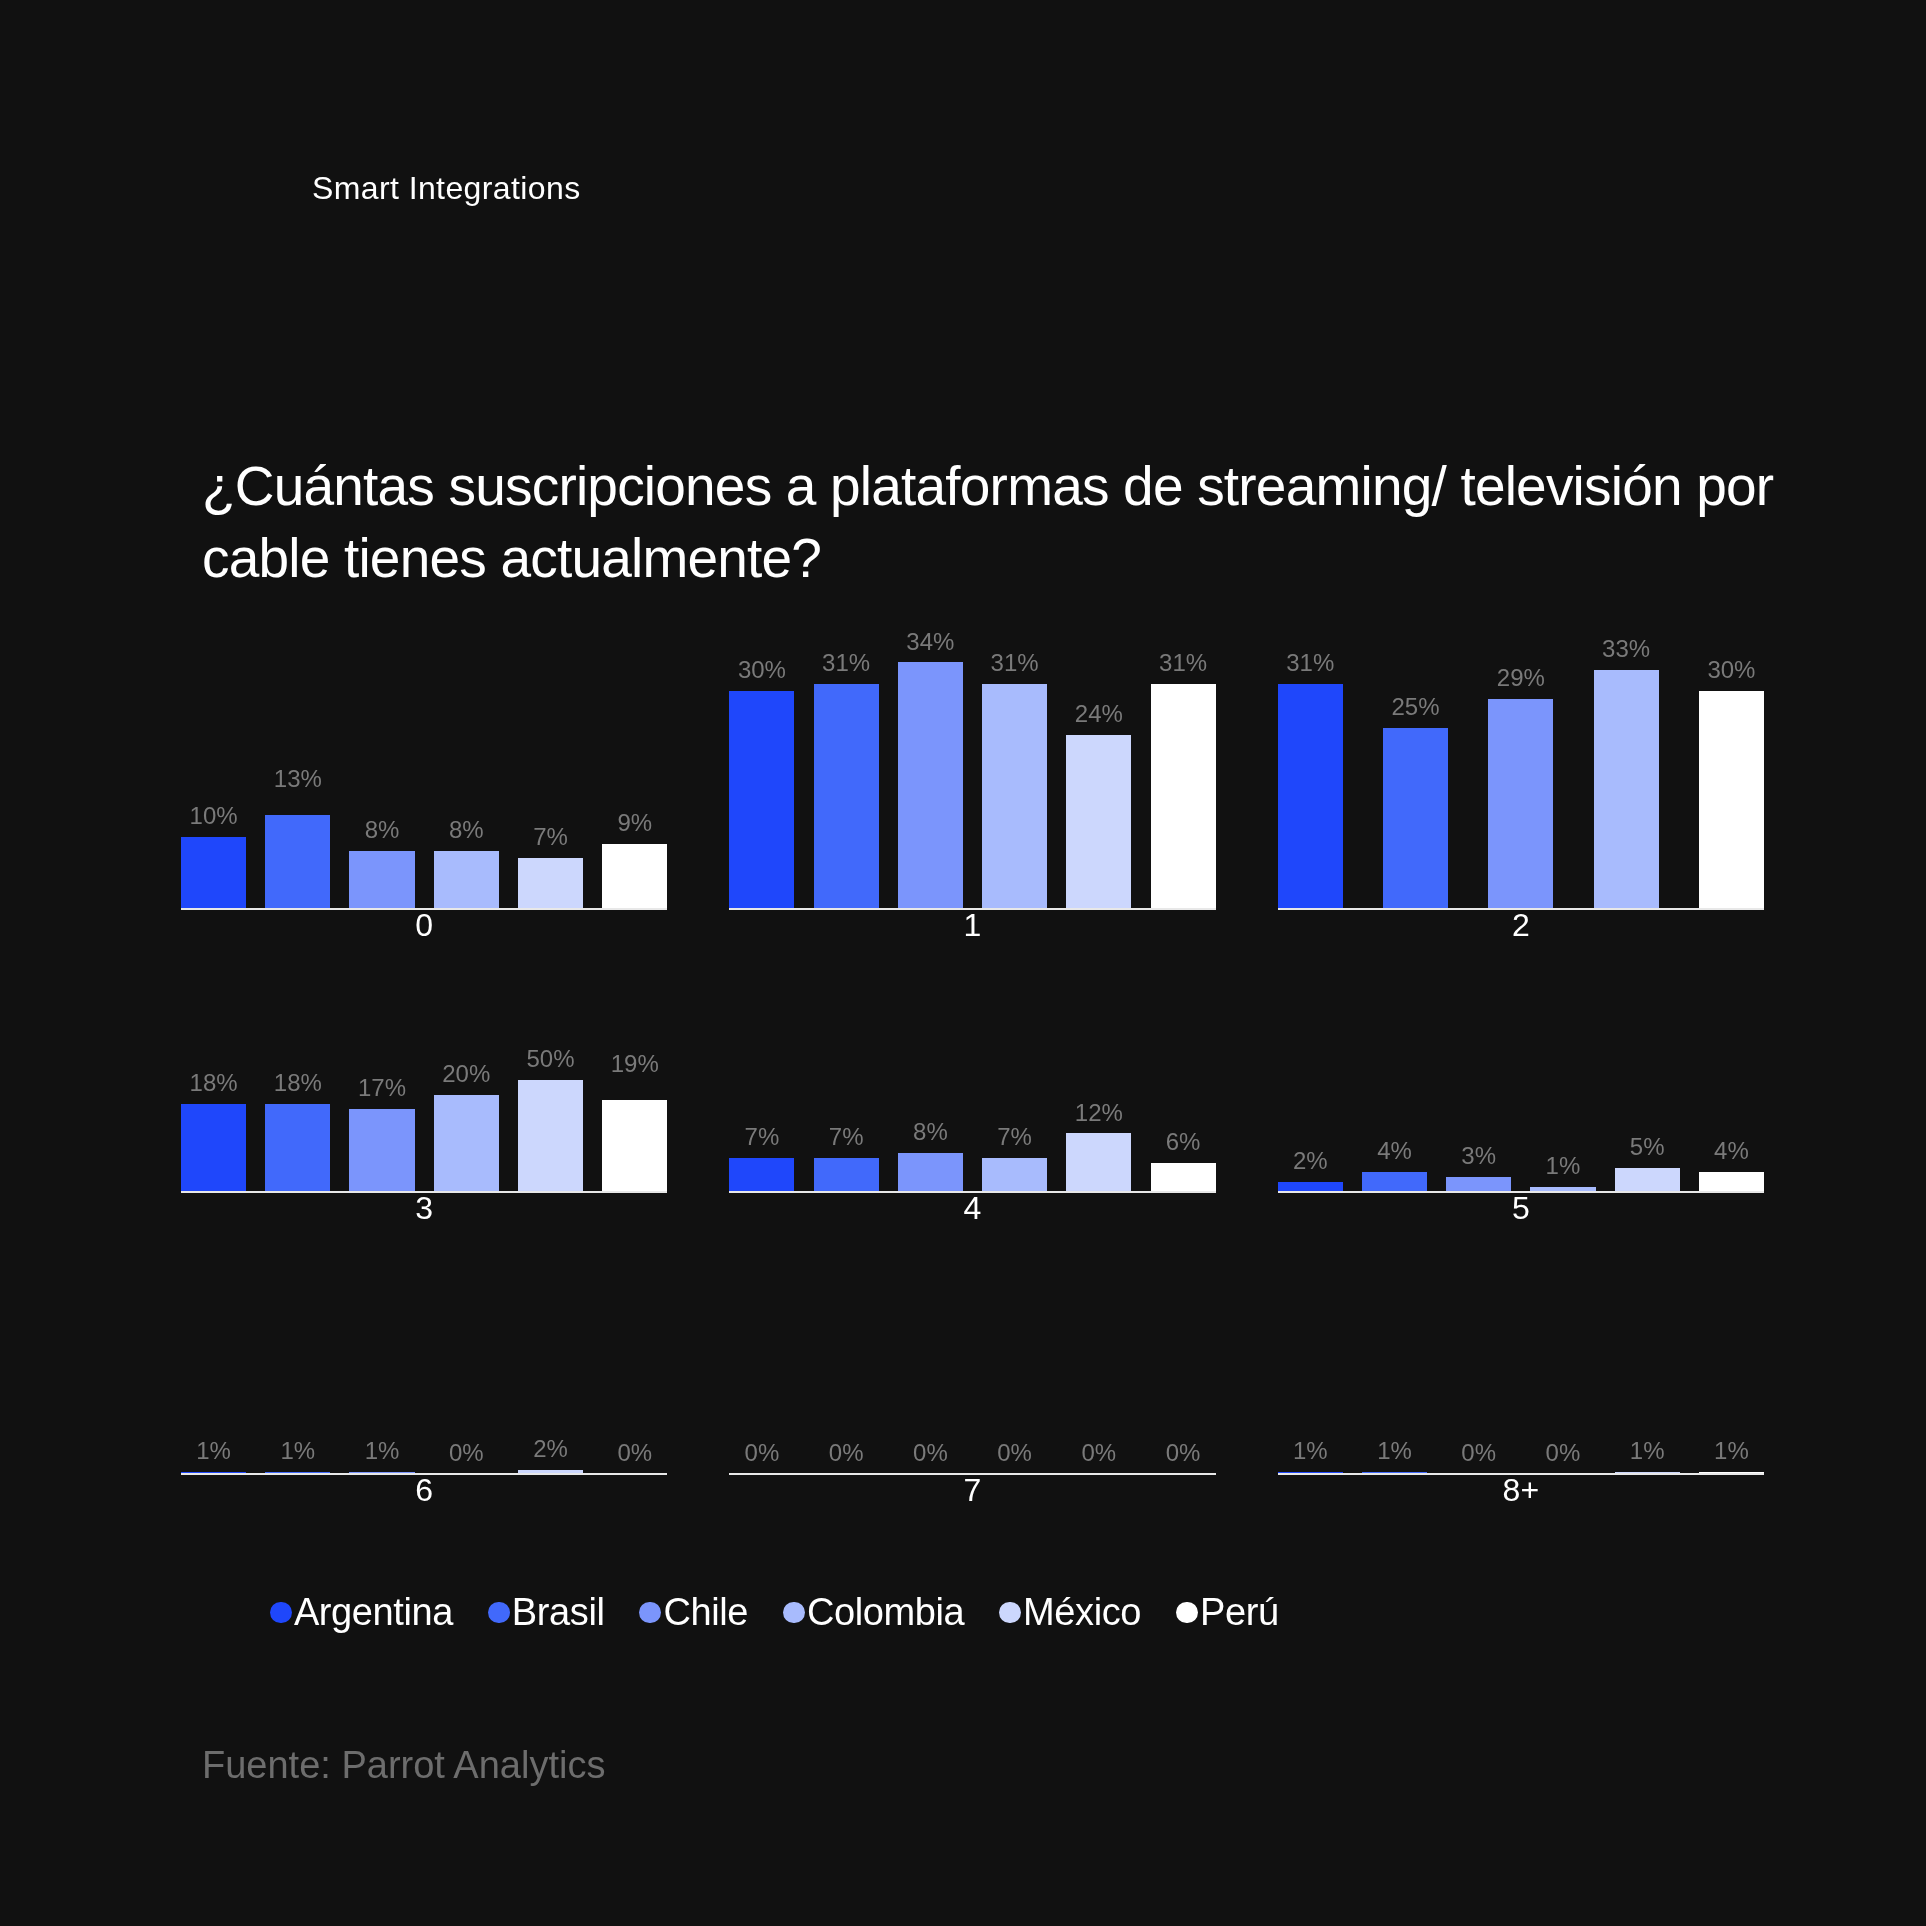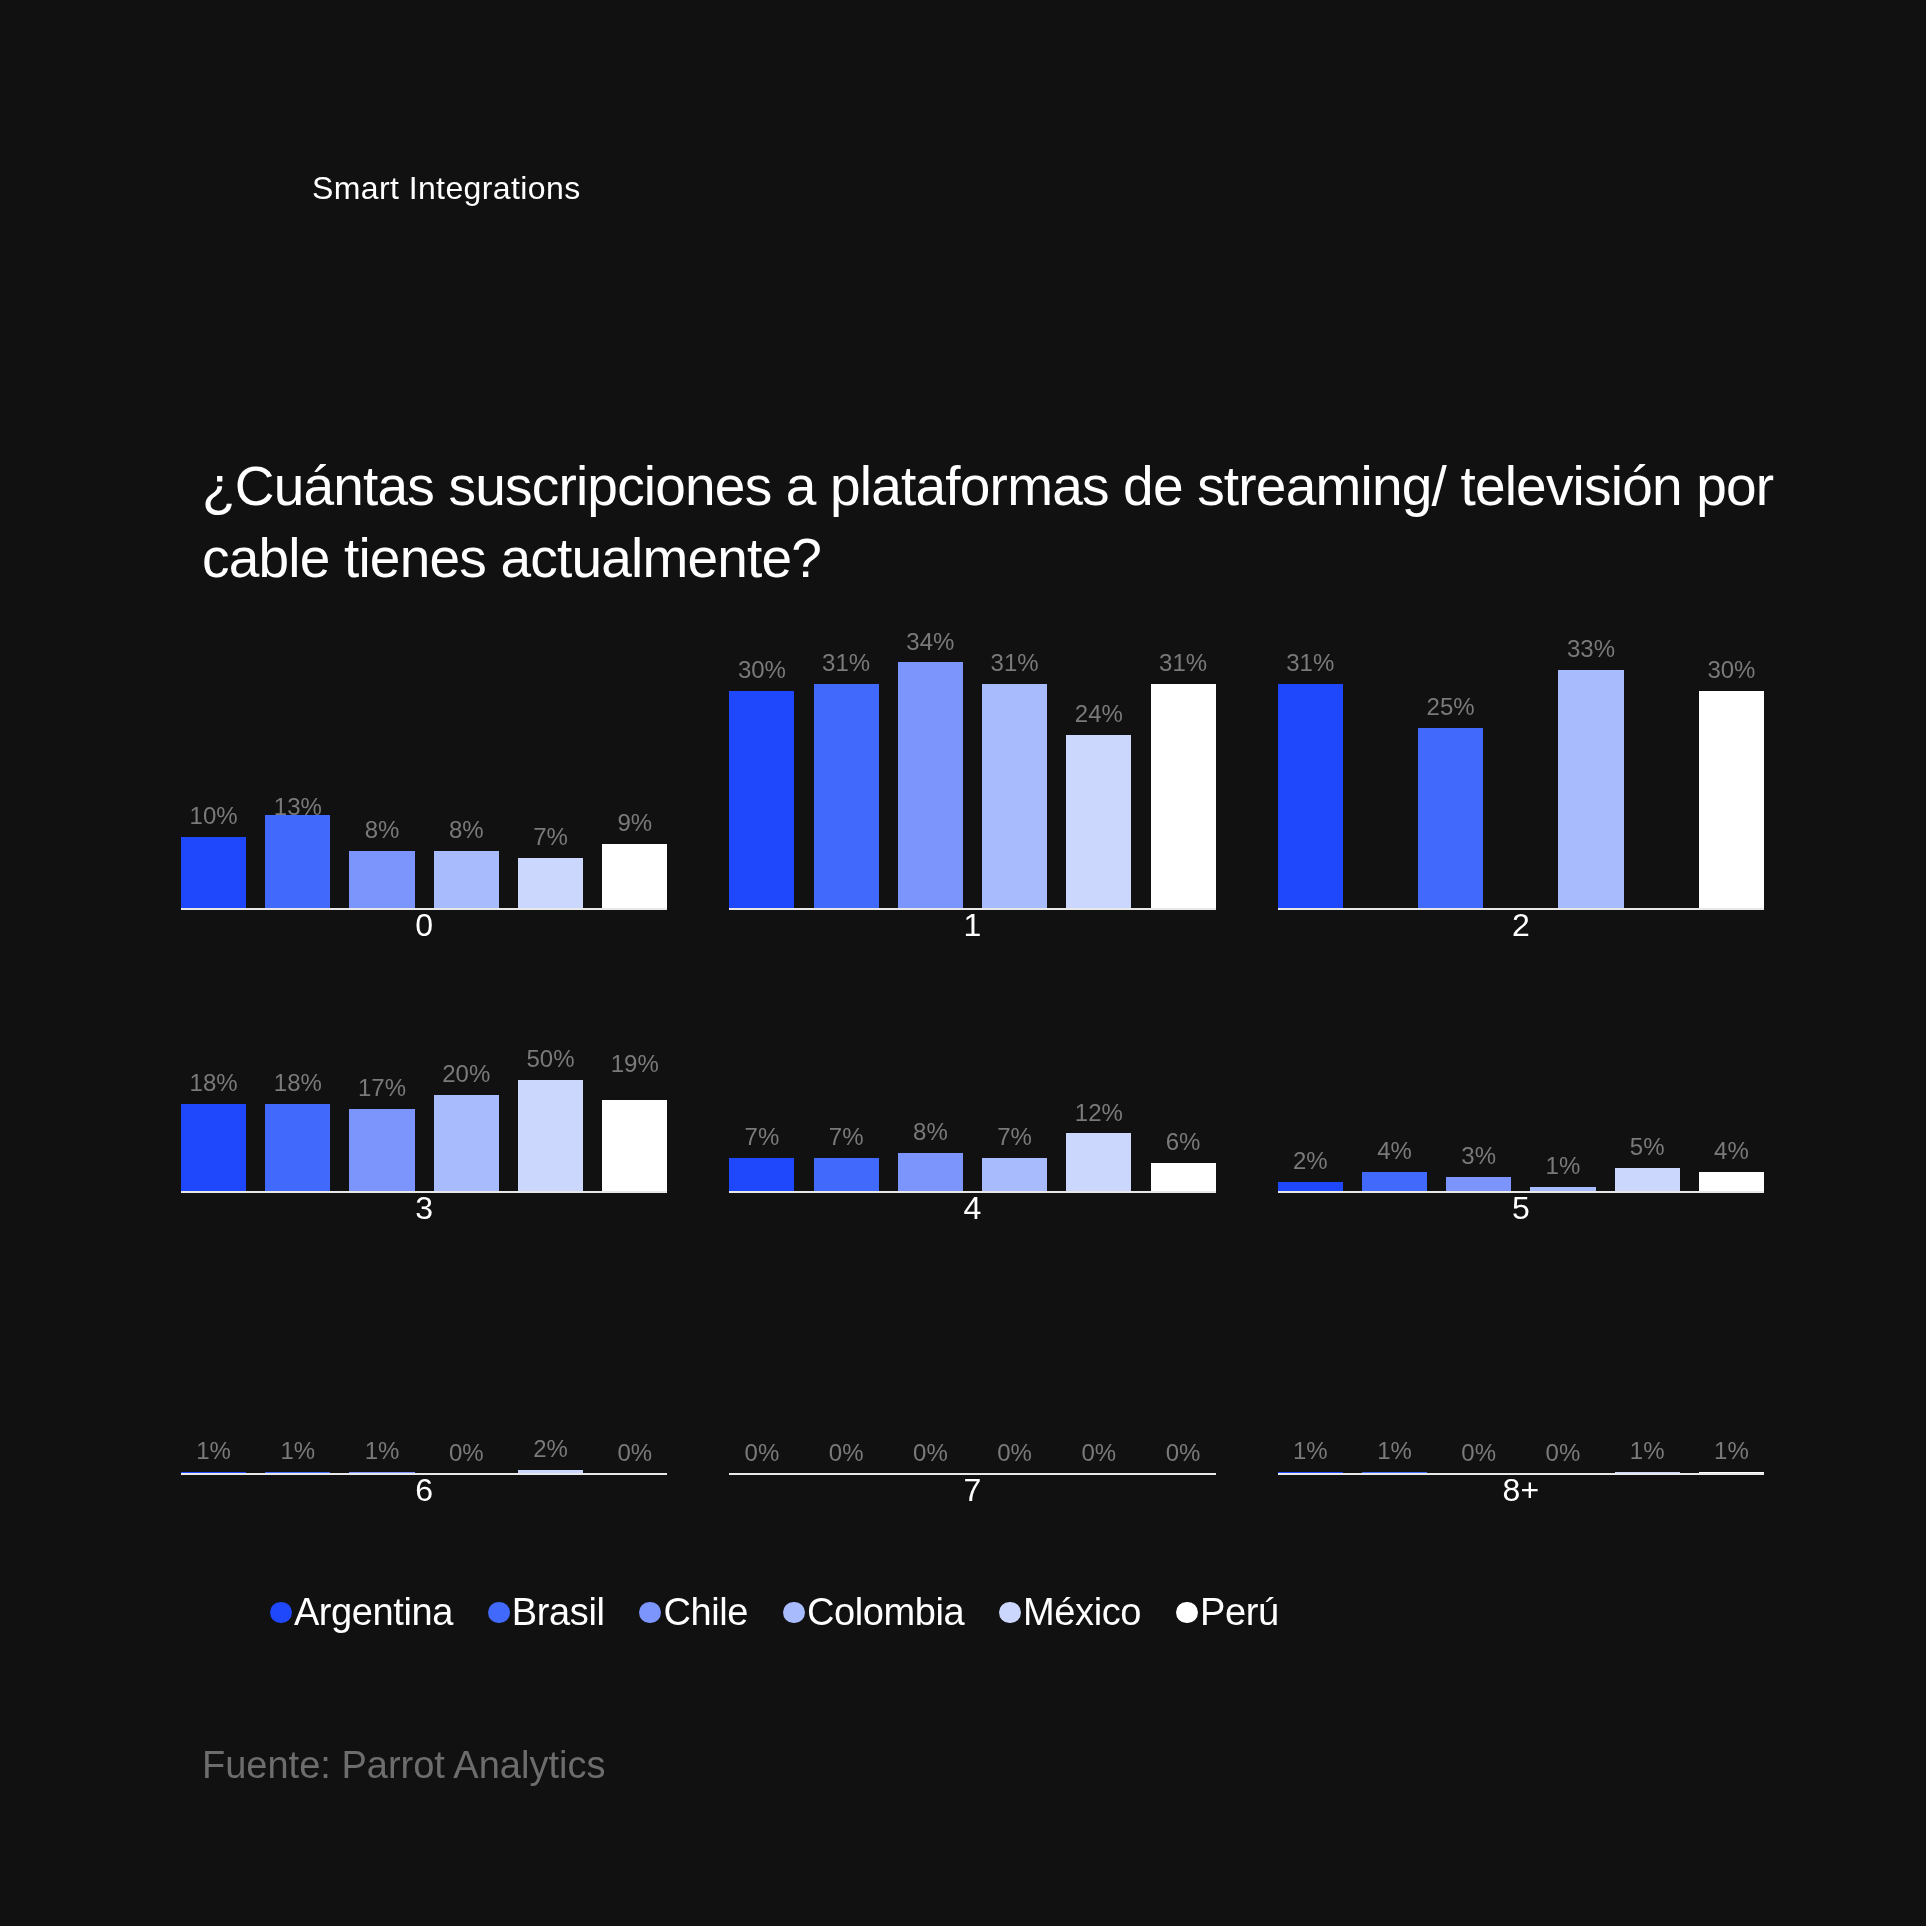--- a/index.html
+++ b/index.html
@@ -105,21 +105,21 @@
   <div class="title">¿Cuántas suscripciones a plataformas de streaming/ televisión por cable tienes actualmente?</div>
 
   <div class="grid" id="chart-grid">
       <div class="panel">
         <div class="plot">
           <div class="barwrap">
             <div class="bar-label" style="bottom: 79px;">10%</div>
             <div class="bar" title="Argentina 10%" style="height: 72px; background: rgb(31, 71, 251);"></div>
           </div>
           <div class="barwrap">
-            <div class="bar-label" style="bottom: 88px;">13%</div>
+            <div class="bar-label" style="bottom: 116px;">13%</div>
             <div class="bar" title="Brasil 13%" style="height: 94px; background: rgb(65, 105, 251);"></div>
           </div>
           <div class="barwrap">
             <div class="bar-label" style="bottom: 65px;">8%</div>
             <div class="bar" title="Chile 8%" style="height: 58px; background: rgb(123, 149, 252);"></div>
           </div>
           <div class="barwrap">
             <div class="bar-label" style="bottom: 65px;">8%</div>
             <div class="bar" title="Colombia 8%" style="height: 58px; background: rgb(168, 187, 253);"></div>
           </div>
@@ -169,20 +169,24 @@
         <div class="plot">
           <div class="barwrap">
             <div class="bar-label" style="bottom: 232px;">31%</div>
             <div class="bar" title="Argentina 31%" style="height: 225px; background: rgb(31, 71, 251);"></div>
           </div>
           <div class="barwrap">
             <div class="bar-label" style="bottom: 188px;">25%</div>
             <div class="bar" title="Brasil 25%" style="height: 181px; background: rgb(65, 105, 251);"></div>
           </div>
           <div class="barwrap">
+            <div class="bar-label" style="bottom: 217px;">29%</div>
+            <div class="bar" title="Chile 29%" style="height: 210px; background: rgb(123, 149, 252);"></div>
+          </div>
+          <div class="barwrap">
             <div class="bar-label" style="bottom: 246px;">33%</div>
             <div class="bar" title="Colombia 33%" style="height: 239px; background: rgb(168, 187, 253);"></div>
           </div>
           <div class="barwrap">
             <div class="bar-label" style="bottom: 225px;">30%</div>
             <div class="bar" title="Perú 30%" style="height: 218px; background: rgb(255, 255, 255);"></div>
           </div>
         </div>
         <div class="axis"></div>
         <div class="cat">2</div>

